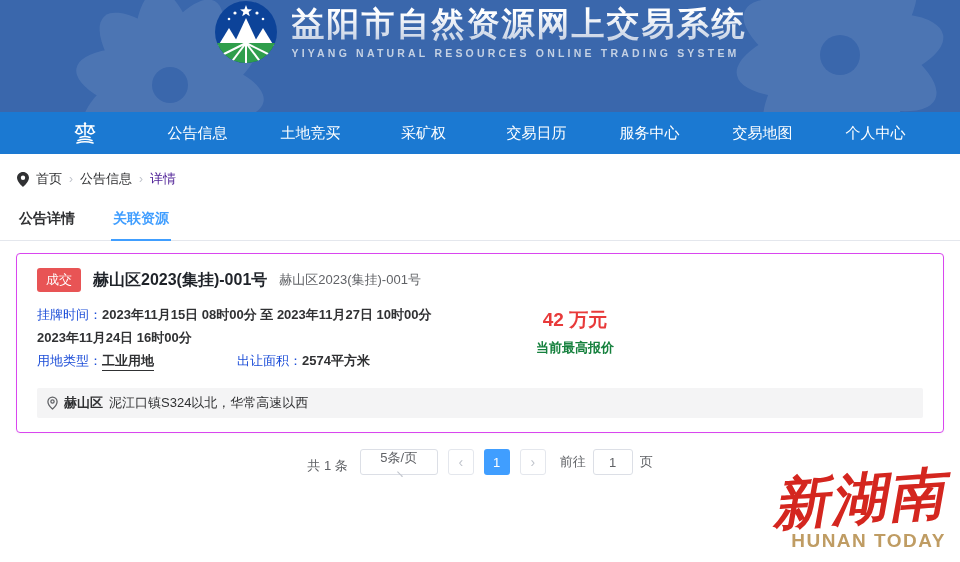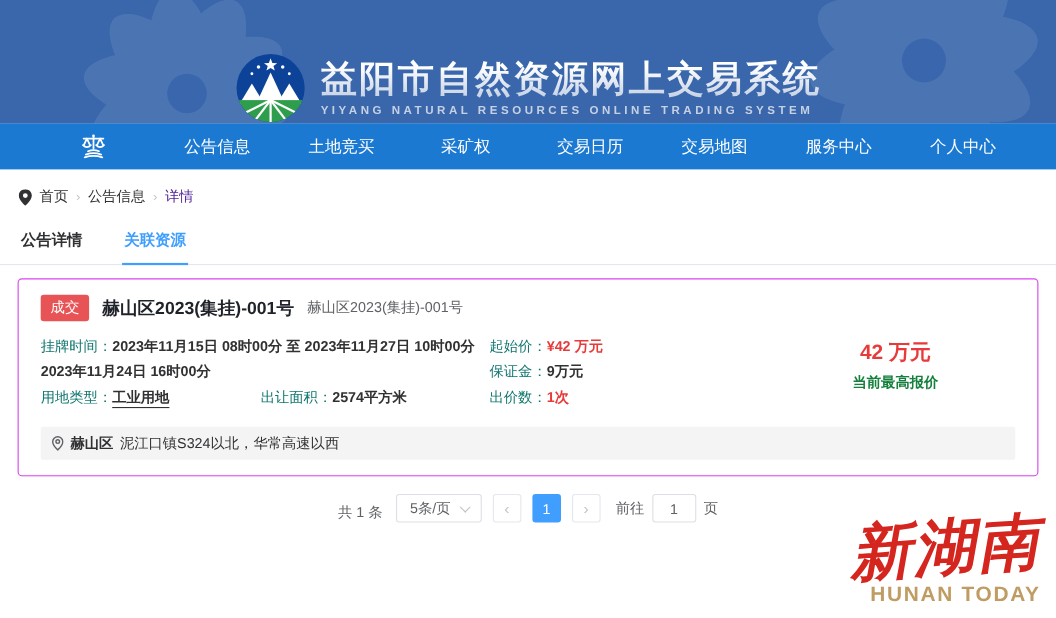--- a/index.html
+++ b/index.html
@@ -6,21 +6,21 @@
   html,body { width:960px; height:562px; }
   body {
     font-family:"Liberation Sans","DejaVu Sans",sans-serif;
     background:#fff; color:#303133; overflow:hidden;
   }
   .page { position:relative; width:960px; height:562px; background:#fff; overflow:hidden; }
 
   
   .site-header {
     position:relative; height:112px; background:#3a67ac; overflow:hidden;
-    display:flex; align-items:flex-end; justify-content:center;
+    display:flex; align-items:flex-start; justify-content:center;
   }
   .flower { position:absolute; opacity:.09; pointer-events:none; }
   .flower.left  { left:-40px; top:-10px; }
   .flower.right { right:-60px; top:-40px; }
   .brand { display:flex; align-items:center; gap:14px; position:relative; z-index:2; }
   .brand-logo { width:64px; height:64px; display:block; }
   .brand-title {
     font-size:33px; font-weight:bold; letter-spacing:2px; line-height:1.15;
     background:linear-gradient(180deg,#ffffff 20%,#c9d4e6 90%);
     -webkit-background-clip:text; background-clip:text;
@@ -76,21 +76,21 @@
     border-radius:3px; flex:none;
   }
   .card-title { font-size:16px; font-weight:bold; color:#1f2329; }
   .card-subtitle { font-size:13px; color:#606266; }
 
   .info-grid {
     display:grid; grid-template-columns:408px 260px 1fr;
     margin-top:14px; font-size:13px;
   }
   .info-row { display:flex; align-items:baseline; height:23px; }
-  .lbl { color:#0f766e; flex:none; }
+  .lbl { color:#1d4ed8; flex:none; }
   .val { color:#303133; font-weight:bold; }
   .val.red { color:#e83a3a; }
   .val.underline { border-bottom:1px solid #303133; }
   .pair-wide { width:200px; display:inline-flex; align-items:baseline; }
   .col-right { display:flex; flex-direction:column; align-items:center; justify-content:flex-start; padding-top:1px; }
   .big-price { font-size:19px; font-weight:bold; color:#e83a3a; }
   .big-price-label { margin-top:6px; font-size:13px; color:#15803d; font-weight:bold; }
 
   .location-strip {
     margin-top:13px; background:#f4f4f5; border-radius:2px;
@@ -101,21 +101,21 @@
 
   
   .pagination {
     margin-top:16px; display:flex; align-items:flex-end; justify-content:center;
     gap:10px; font-size:13px; color:#606266;
   }
   .pg-total { margin-right:2px; }
   .pg-size {
     width:78px; height:26px; border:1px solid #dcdfe6; border-radius:3px;
     display:flex; align-items:center; justify-content:center; gap:8px;
-    color:#606266; cursor:pointer; background:#fff;
+    color:#606266; cursor:pointer; background:#fff;flex-direction:column;
   }
   .pg-size .chev {
     width:7px; height:7px; border-right:1.5px solid #c0c4cc; border-bottom:1.5px solid #c0c4cc;
     transform:rotate(45deg) translateY(-2px);
   }
   .pg-btn {
     width:26px; height:26px; border:1px solid #e4e7ed; border-radius:3px;
     display:flex; align-items:center; justify-content:center;
     color:#c0c4cc; background:#fff; font-size:14px; cursor:pointer;
   }
@@ -216,22 +216,22 @@
         <path d="M19 5 L16.2 11 M19 5 L21.8 11 M15.4 11 Q19 14.6 22.6 11"></path>
         <path d="M8 16.5 Q13 14.5 18 16.5"></path>
         <path d="M6 19.5 Q13 17 20 19.5"></path>
         <path d="M5 22 Q13 19.5 21 22"></path>
       </svg>
     </a>
     <a class="nav-item">公告信息</a>
     <a class="nav-item">土地竞买</a>
     <a class="nav-item">采矿权</a>
     <a class="nav-item">交易日历</a>
+    <a class="nav-item">服务中心</a>
     <a class="nav-item">交易地图</a>
-    <a class="nav-item">服务中心</a>
     <a class="nav-item">个人中心</a>
   </nav>
 
   <div class="breadcrumb">
     <svg class="crumb-pin" width="12" height="15" viewBox="0 0 12 15">
       <path d="M6 0 C2.7 0 0 2.6 0 5.8 C0 10 6 15 6 15 C6 15 12 10 12 5.8 C12 2.6 9.3 0 6 0 Z M6 8 A2.2 2.2 0 1 1 6 3.6 A2.2 2.2 0 0 1 6 8 Z" fill="#303133"></path>
     </svg>
     <span class="crumb">首页</span>
     <span class="crumb-sep">›</span>
     <span class="crumb">公告信息</span>
@@ -263,34 +263,20 @@
         <div class="info-row">
           <span class="pair-wide">
             <span class="lbl">用地类型：</span>
             <span class="val underline">工业用地</span>
           </span>
           <span class="lbl">出让面积：</span>
           <span class="val">2574平方米</span>
         </div>
       </div>
 
-      <div class="col-mid">
-        <div class="info-row">
-          <span class="lbl">起始价：</span>
-          <span class="val red">¥42 万元</span>
-        </div>
-        <div class="info-row">
-          <span class="lbl">保证金：</span>
-          <span class="val">9万元</span>
-        </div>
-        <div class="info-row">
-          <span class="lbl">出价数：</span>
-          <span class="val red">1次</span>
-        </div>
-      </div>
 
       <div class="col-right">
         <div class="big-price">42 万元</div>
         <div class="big-price-label">当前最高报价</div>
       </div>
     </div>
 
     <div class="location-strip">
       <svg width="11" height="14" viewBox="0 0 12 15" fill="none" stroke="#606266" stroke-width="1.4">
         <path d="M6 1 C3.2 1 1 3.2 1 6 C1 9.5 6 14 6 14 C6 14 11 9.5 11 6 C11 3.2 8.8 1 6 1 Z"></path>

